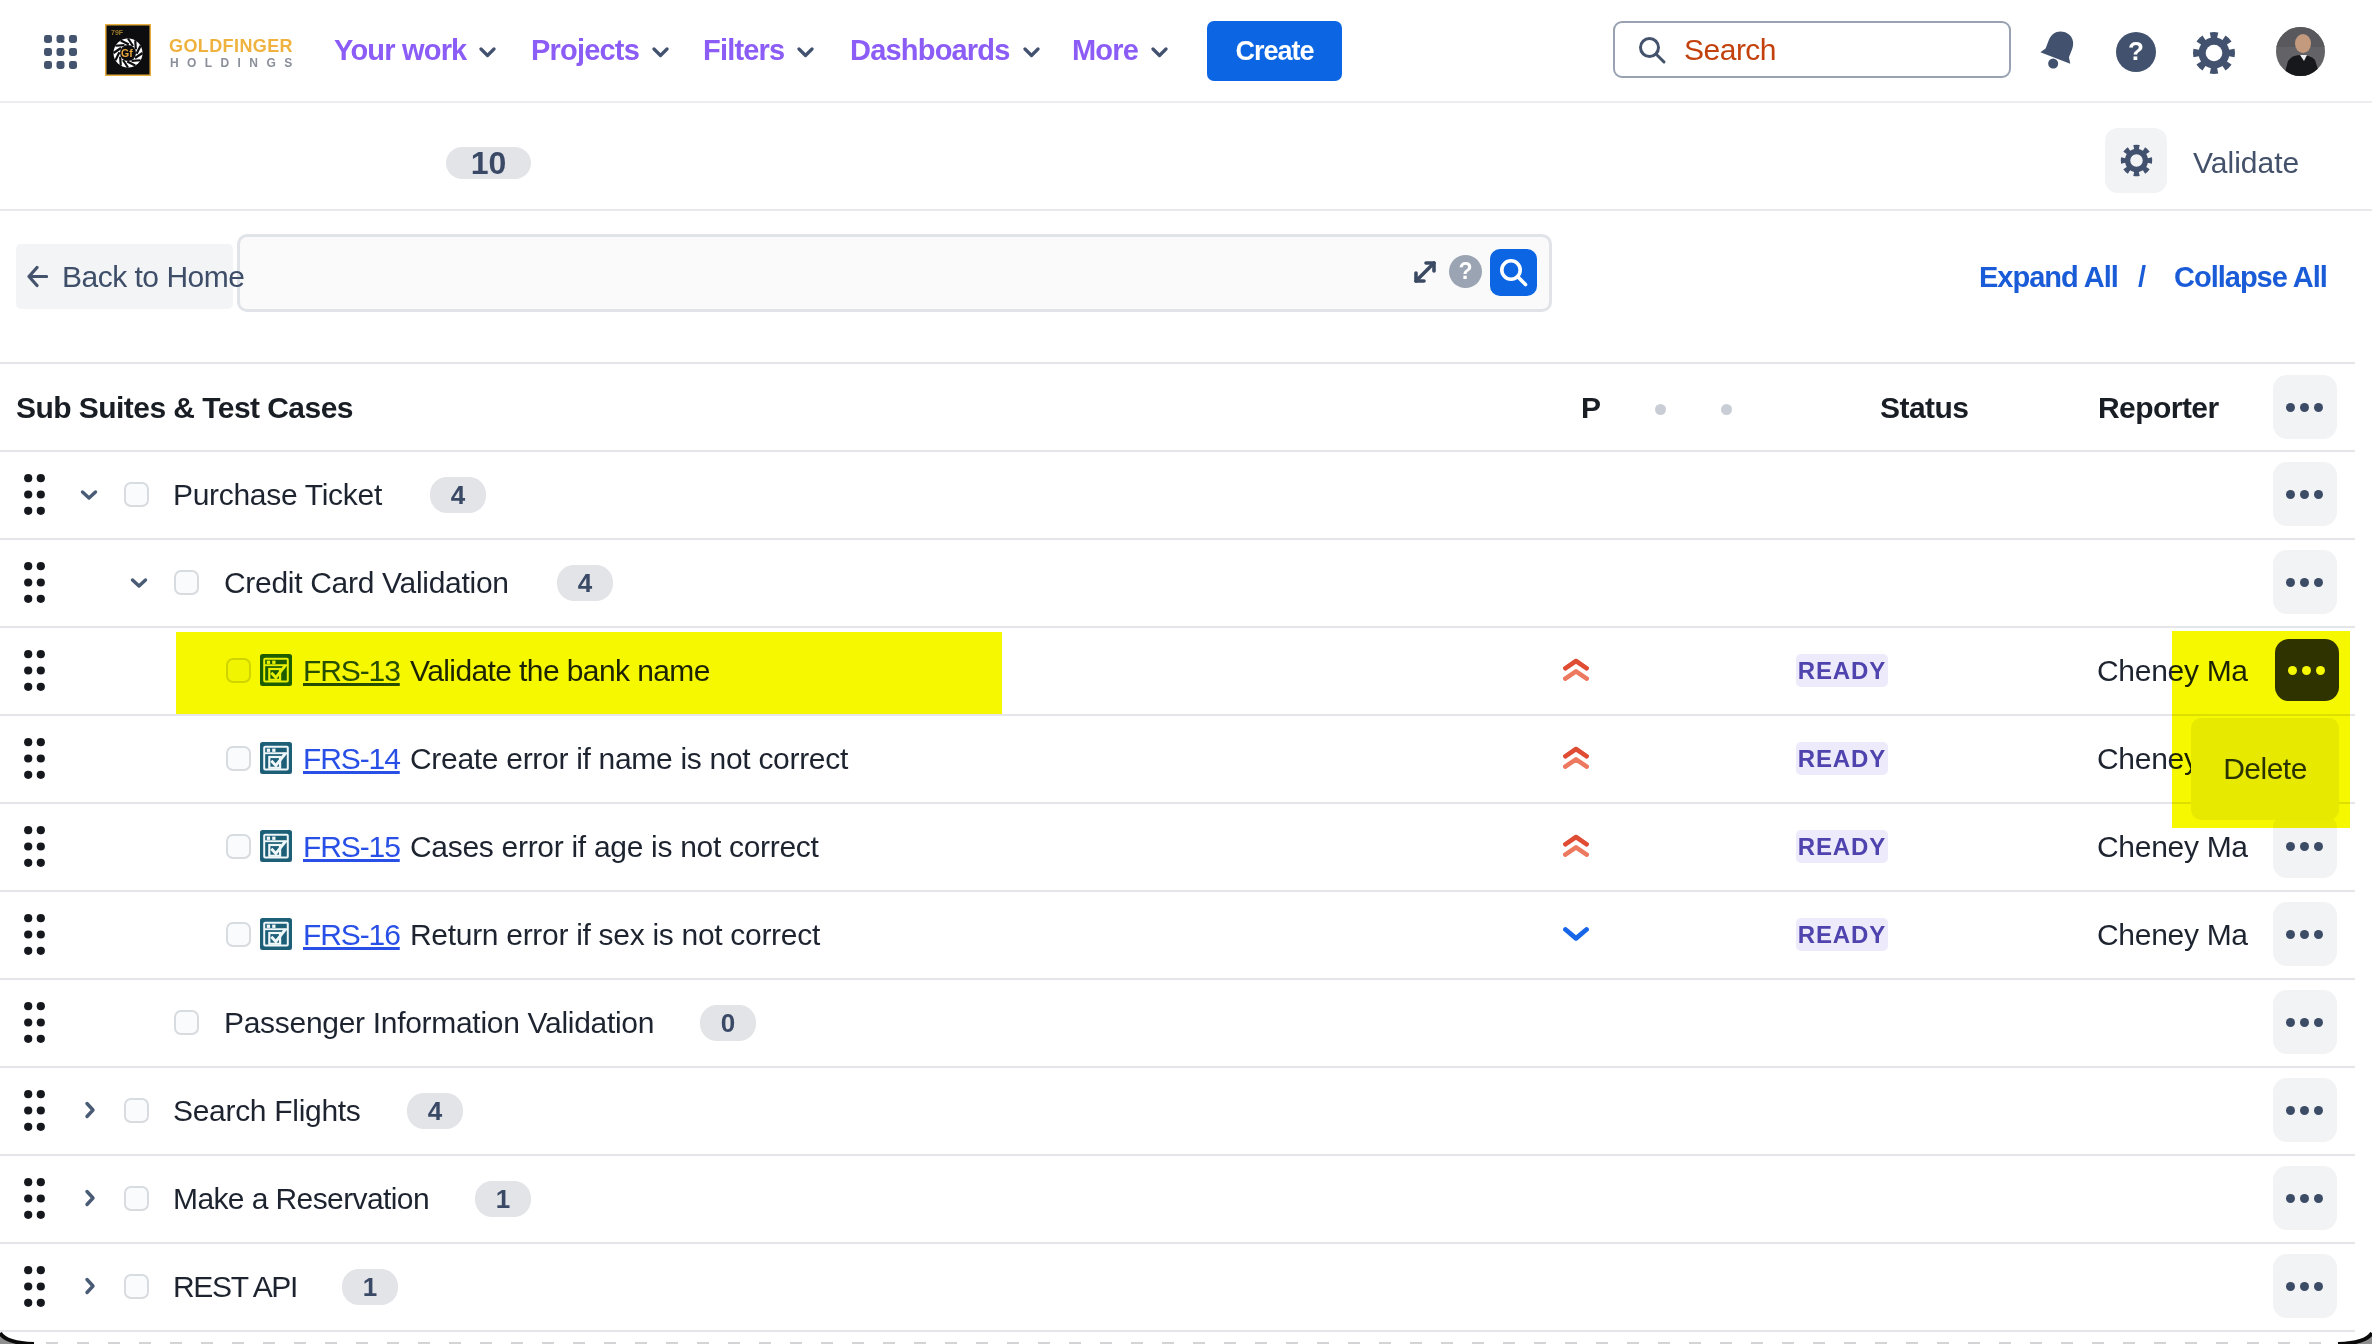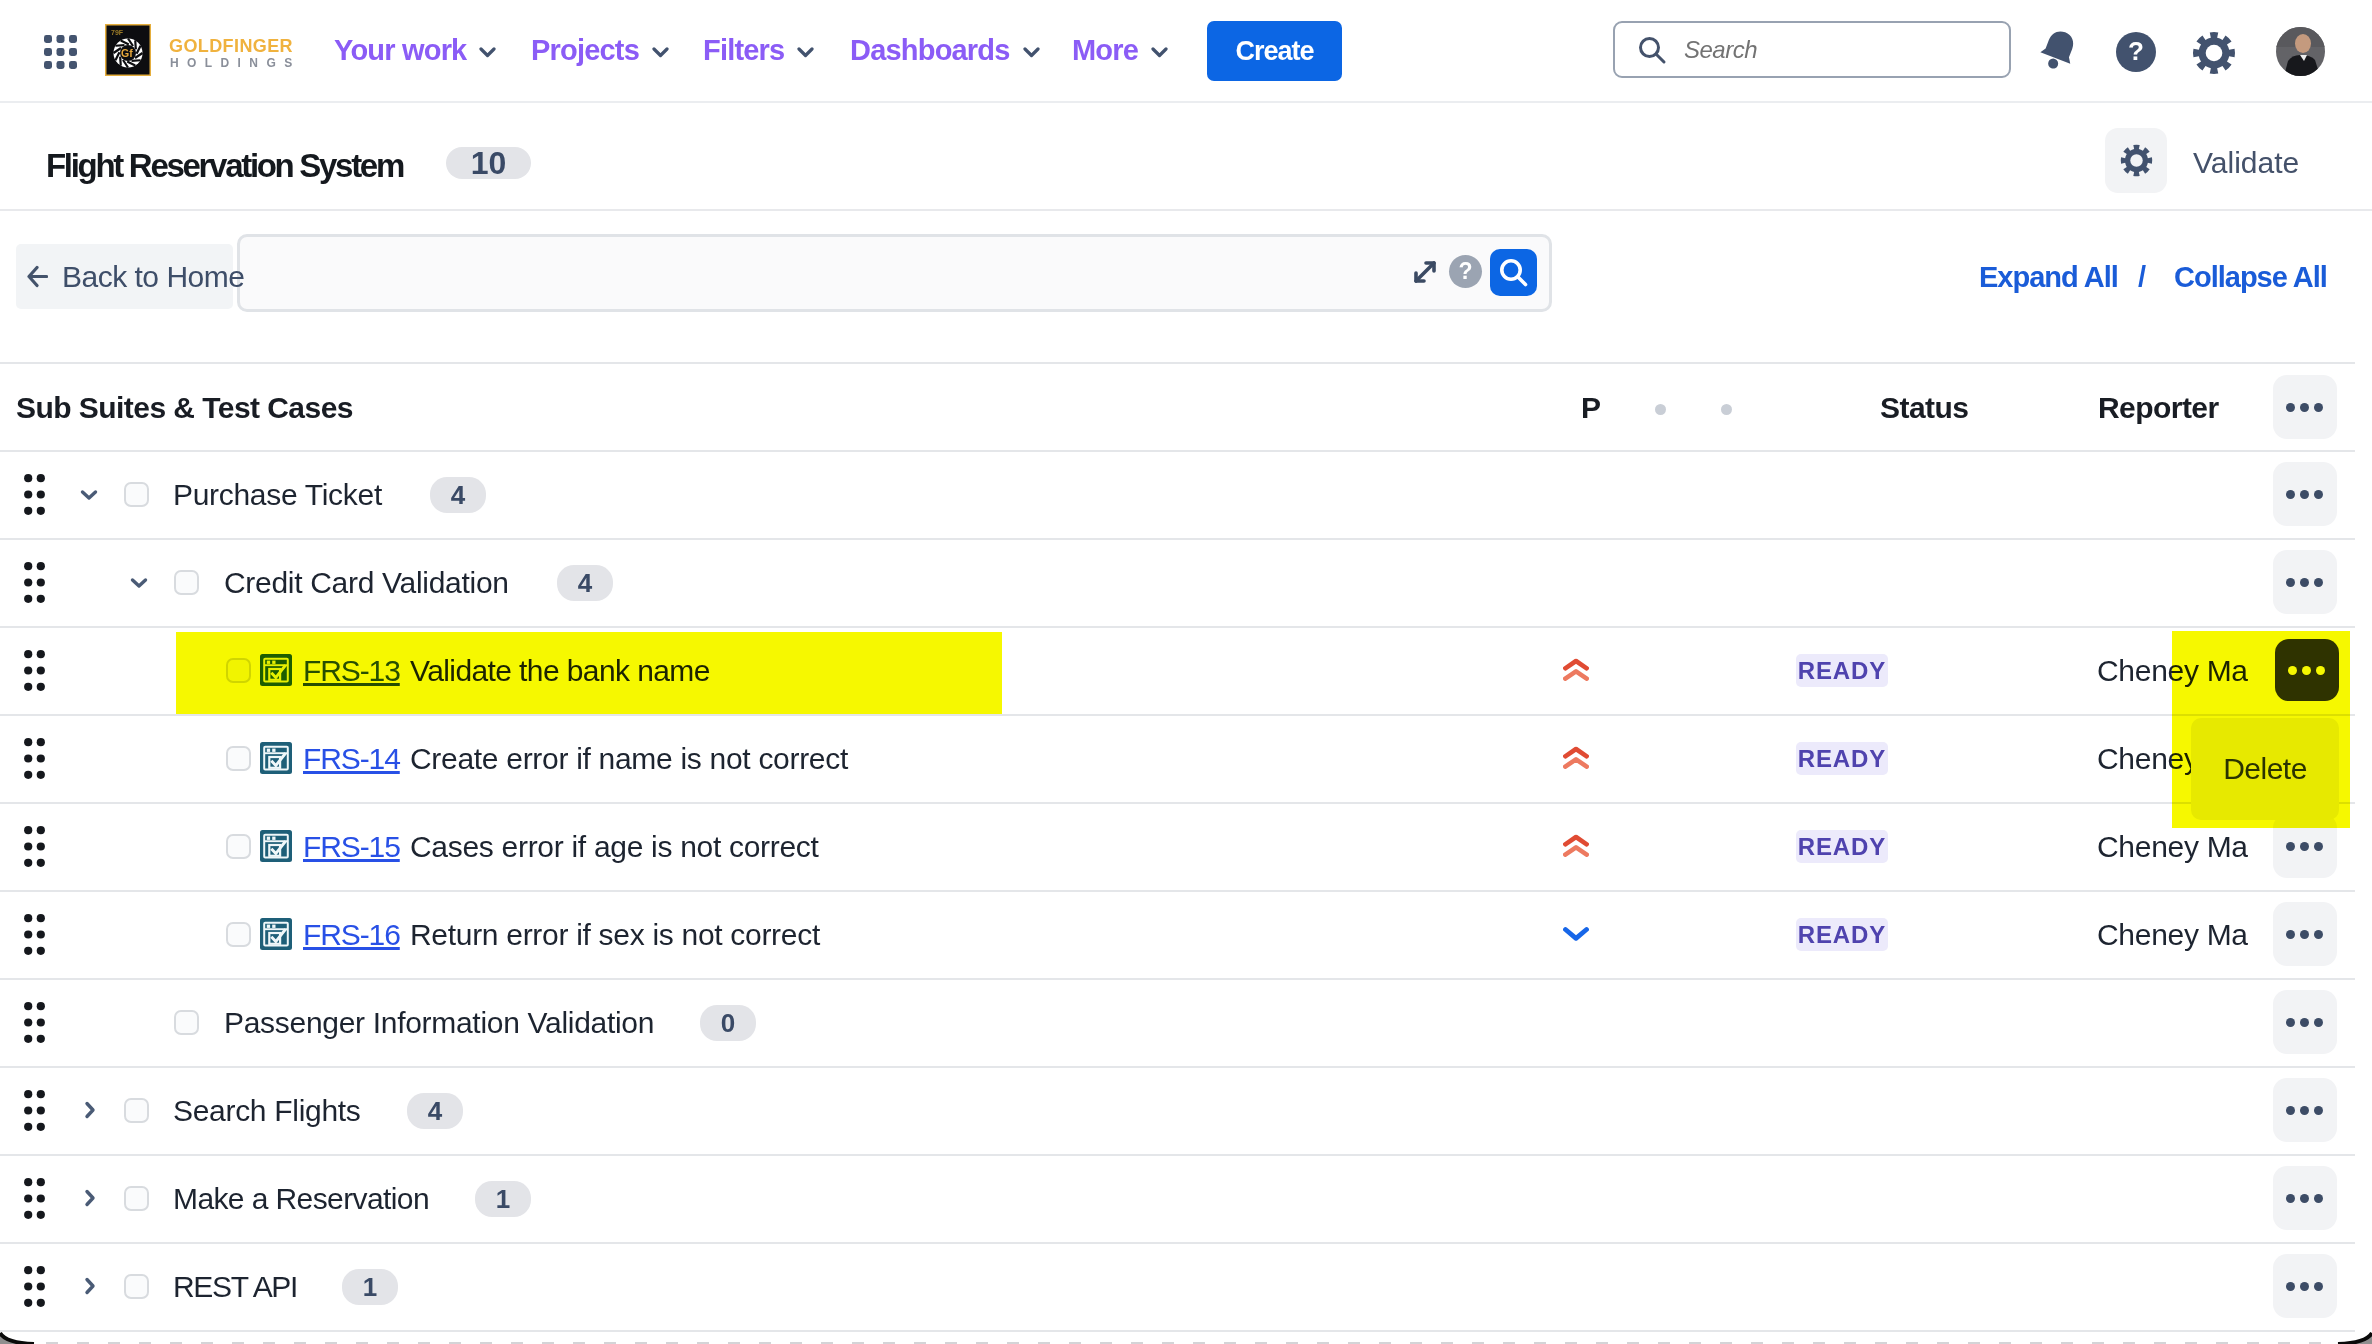--- a/index.html
+++ b/index.html
@@ -12,21 +12,21 @@
 #topnav { position:absolute; left:0; top:0; width:2372px; height:103px; background:#fff;
   border-bottom:2px solid #EBEDF0; }
 .navlink { position:absolute; top:0; height:101px; display:flex; align-items:center;
   color:#8b5cf6; font-size:29px; font-weight:bold; letter-spacing:-0.8px; }
 .navchev { margin-left:13px; margin-top:4px; }
 #createbtn { position:absolute; left:1207px; top:21px; width:135px; height:60px;
   background:#0C66E4; border-radius:7px; color:#fff; font-size:27px; font-weight:bold;
   display:flex; align-items:center; justify-content:center; letter-spacing:-1px; }
 #topsearch { position:absolute; left:1613px; top:21px; width:398px; height:57px;
   border:2px solid #98A2B1; border-radius:9px; display:flex; align-items:center; }
-#topsearch span { color:#737373; font-size:24px; margin-left:17px; letter-spacing:-0.5px;font-style:italic; }
+#topsearch span { color:#c2410c; font-size:30px; margin-left:17px; letter-spacing:-0.5px; }
 
 
 #title { position:absolute; left:46px; top:147px; font-size:33px; font-weight:bold;
   color:#15191E; letter-spacing:-2.3px; white-space:nowrap; }
 .pill { position:absolute; background:#E3E4E8; border-radius:17px; color:#3A4A66;
   font-weight:bold; display:flex; align-items:center; justify-content:center; }
 #titlebadge { left:446px; top:147px; width:85px; height:32px; font-size:32px; }
 #colgearbtn { position:absolute; left:2105px; top:128px; width:62px; height:65px;
   background:#F2F3F5; border-radius:13px; display:flex; align-items:center; justify-content:center; }
 #columns { position:absolute; left:2193px; top:146px; font-size:30px; color:#44516A; }
@@ -175,21 +175,20 @@
       </defs>
     <g clip-path="url(#avc)">
       <rect width="49" height="49" fill="#636367"></rect>
       <rect x="0" y="0" width="49" height="20" fill="#59595d"></rect>
       <ellipse cx="27" cy="16.5" rx="8" ry="9.5" fill="#C49A7E"></ellipse>
       <path d="M8 49 L12 34 Q16 28 24 28 Q35 28 39 33 L44 49 Z" fill="#17181C"></path>
       <path d="M24 28 L28 34 L31 28 Z" fill="#EDEDED"></path>
     </g>
   </svg>
 
-  <div id="title">Flight Reservation System</div>
   <div class="pill" id="titlebadge">10</div>
   <div id="colgearbtn">
     <svg width="33" height="33" viewBox="0 0 44 44">
       <path fill="#42526E" d="M17.74 1.44 A21.0 21.0 0 0 1 26.26 1.44 L25.14 6.82 A15.5 15.5 0 0 1 30.51 9.04 L33.53 4.45 A21.0 21.0 0 0 1 39.55 10.47 L34.96 13.49 A15.5 15.5 0 0 1 37.18 18.86 L42.56 17.74 A21.0 21.0 0 0 1 42.56 26.26 L37.18 25.14 A15.5 15.5 0 0 1 34.96 30.51 L39.55 33.53 A21.0 21.0 0 0 1 33.53 39.55 L30.51 34.96 A15.5 15.5 0 0 1 25.14 37.18 L26.26 42.56 A21.0 21.0 0 0 1 17.74 42.56 L18.86 37.18 A15.5 15.5 0 0 1 13.49 34.96 L10.47 39.55 A21.0 21.0 0 0 1 4.45 33.53 L9.04 30.51 A15.5 15.5 0 0 1 6.82 25.14 L1.44 26.26 A21.0 21.0 0 0 1 1.44 17.74 L6.82 18.86 A15.5 15.5 0 0 1 9.04 13.49 L4.45 10.47 A21.0 21.0 0 0 1 10.47 4.45 L13.49 9.04 A15.5 15.5 0 0 1 18.86 6.82 Z"></path>
       <circle cx="22" cy="22" r="8.3" fill="#F2F3F5"></circle>
     </svg>
   </div>
   <div id="columns">Validate</div>
   <div id="titlehr"></div>
 

